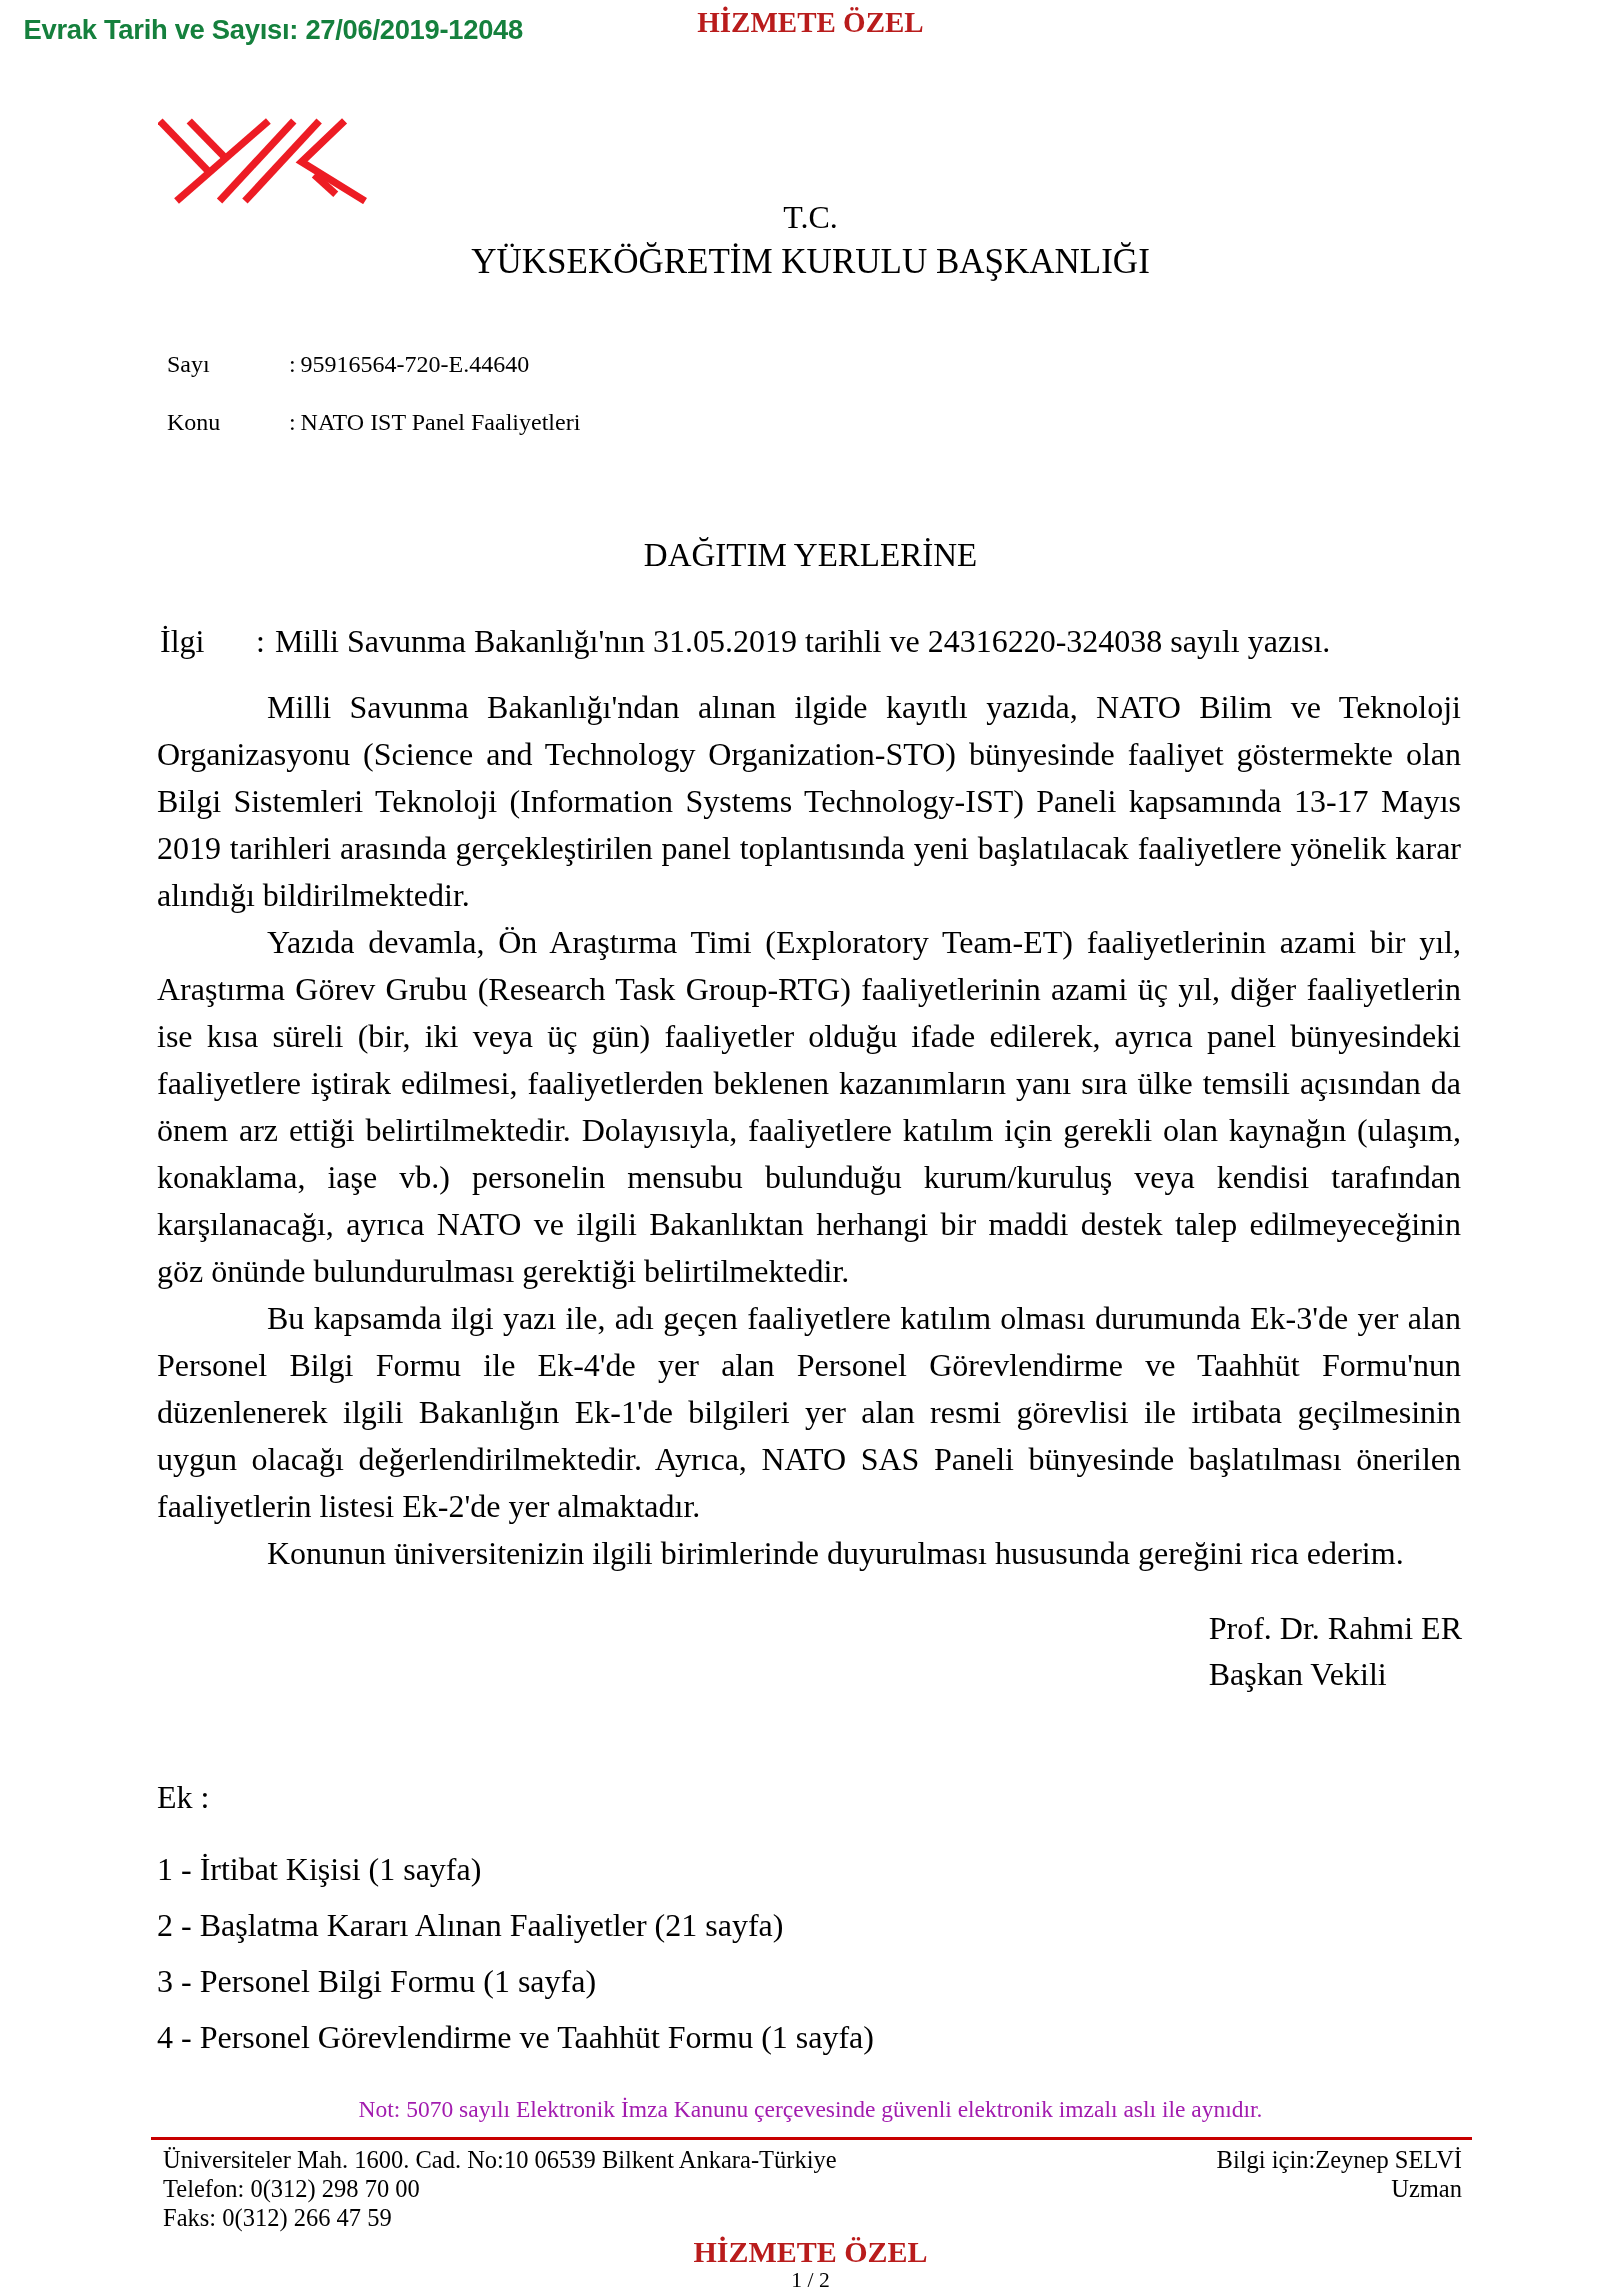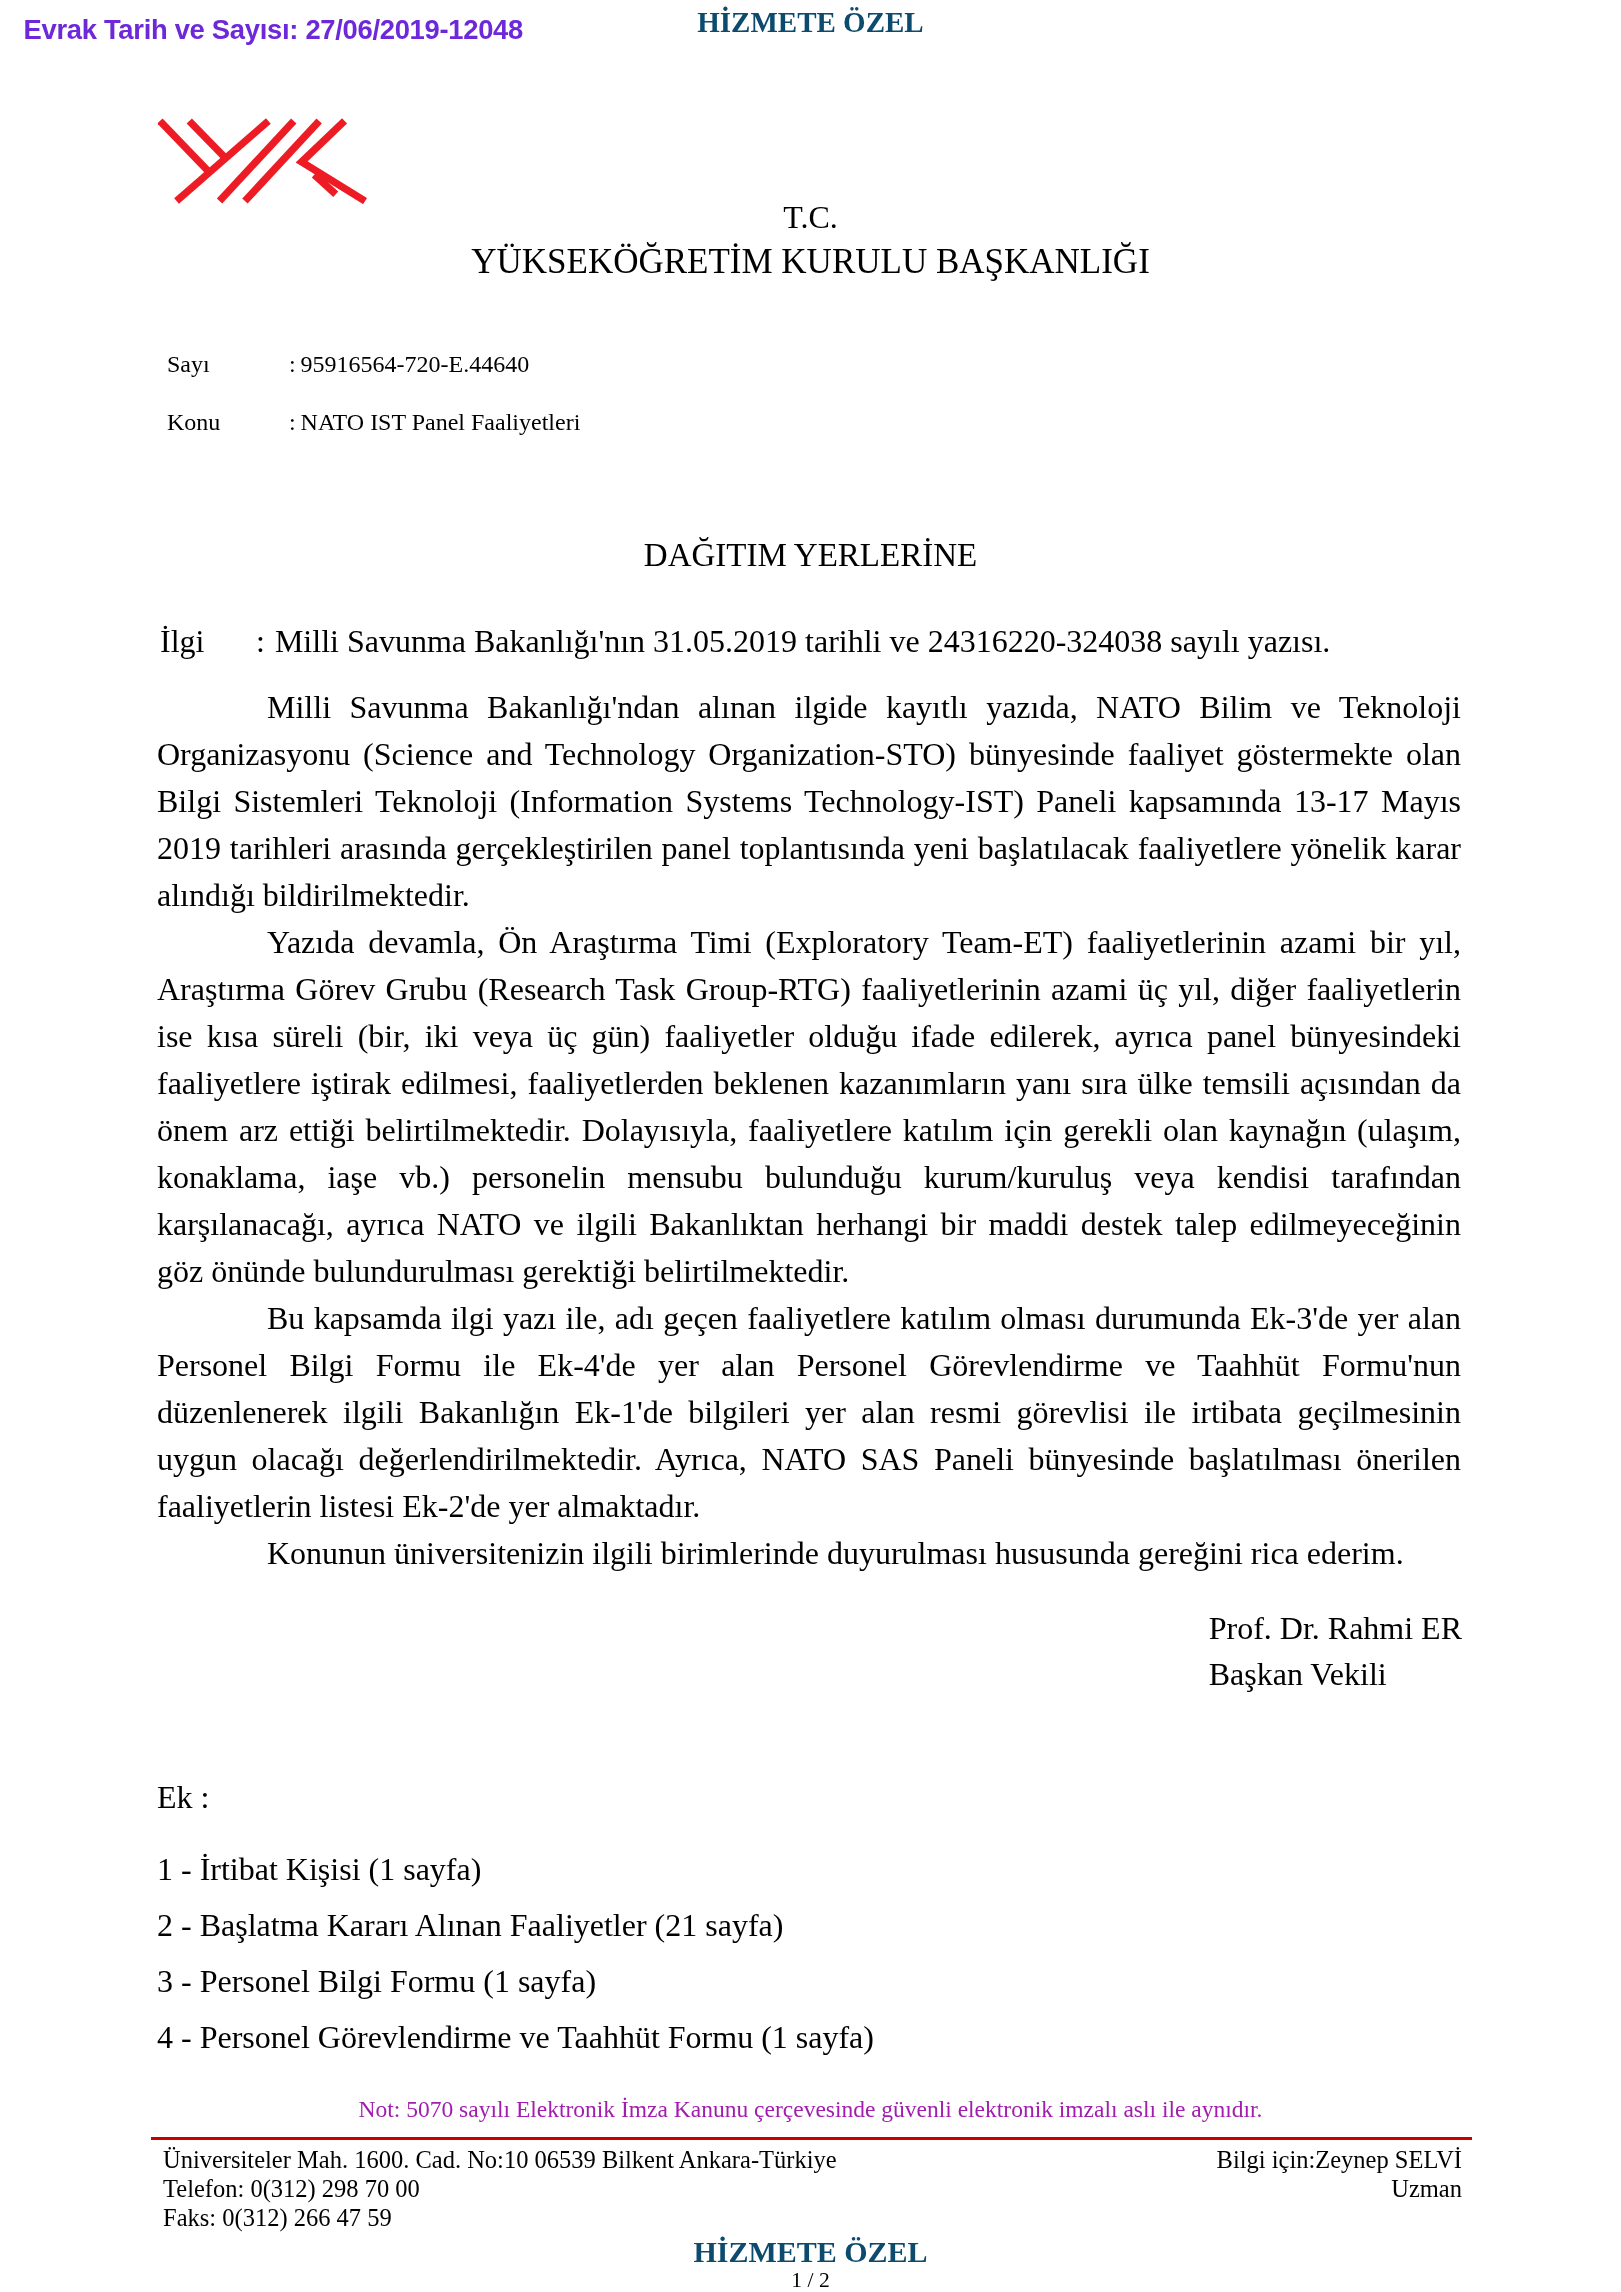--- a/index.html
+++ b/index.html
@@ -8,23 +8,23 @@
     width:1621px;height:2293px;
     background:#ffffff;
     font-family:"Liberation Serif","DejaVu Serif",serif;
     color:#000;
     overflow:hidden;
   }
   .stamp{
     position:absolute;left:23.5px;top:13.7px;
     font-family:"Liberation Sans","DejaVu Sans",sans-serif;
     font-weight:bold;font-size:27.4px;letter-spacing:-0.3px;
-    color:#6d28d9;
+    color:#15803d;
   }
-  .cls{position:absolute;left:0;width:100%;text-align:center;color:#0c4a6e;font-weight:bold;}
+  .cls{position:absolute;left:0;width:100%;text-align:center;color:#b91c1c;font-weight:bold;}
   .cls-top{top:5.9px;font-size:29px;}
   .cls-bottom{top:2235px;font-size:30px;}
   .logo{position:absolute;left:158px;top:118px;width:210px;height:86px;}
   .letterhead{position:absolute;left:0;top:196px;width:100%;text-align:center;}
   .lh-state{font-size:32px;line-height:43px;}
   .lh-org{font-size:35px;line-height:45px;}
   .lh-dept{font-size:32px;line-height:43px;}
   .refs{position:absolute;left:167px;top:351px;font-size:24px;}
   .ref-row{height:58px;}
   .ref-label{display:inline-block;width:122px;}

